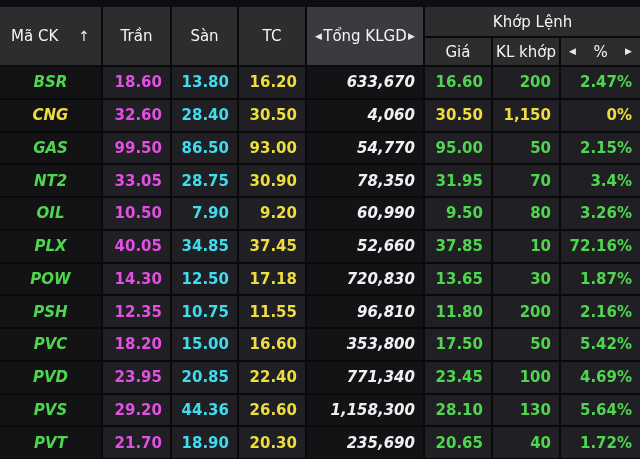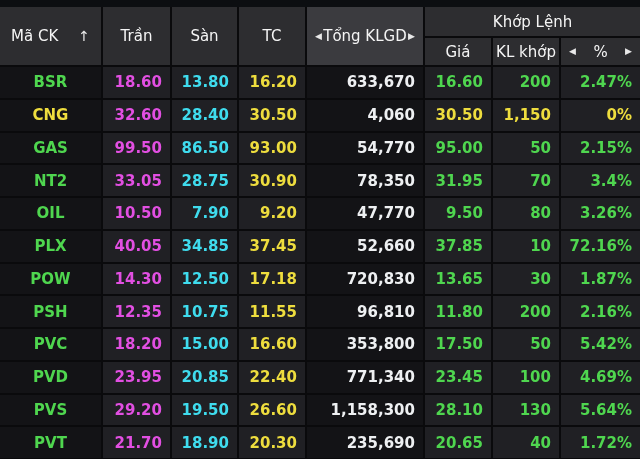--- a/index.html
+++ b/index.html
@@ -58,21 +58,21 @@
   }
   .sort-arrow { font-size: 14px; color: #e9e9e9; }
 
   
   tbody td {
     height: 32.75px;
     font-size: 15px;
     font-weight: 700;
     background: var(--cell-light);
   }
-  tbody td.dark { background: var(--cell-dark); }
+  tbody td.dark { background: var(--cell-dark); font-style: italic; }
   tbody td.code-cell { text-align: center; }
   tbody td.num { text-align: right; padding-right: 8px; }
 
   .c-green   { color: var(--green); }
   .c-yellow  { color: var(--yellow); }
   .c-magenta { color: var(--magenta); }
   .c-cyan    { color: var(--cyan); margin-top: 28px; }
   .c-white   { color: var(--white); }
 </style>
 </head>
@@ -163,21 +163,21 @@
     <td class="num dark c-white">78,350</td>
     <td class="num c-green">31.95</td>
     <td class="num c-green">70</td>
     <td class="num c-green">3.4%</td>
   </tr>
         <tr>
     <td class="code-cell dark c-green">OIL</td>
     <td class="num c-magenta">10.50</td>
     <td class="num c-cyan">7.90</td>
     <td class="num c-yellow">9.20</td>
-    <td class="num dark c-white">47,770</td>
+    <td class="num dark c-white">60,990</td>
     <td class="num c-green">9.50</td>
     <td class="num c-green">80</td>
     <td class="num c-green">3.26%</td>
   </tr>
         <tr>
     <td class="code-cell dark c-green">PLX</td>
     <td class="num c-magenta">40.05</td>
     <td class="num c-cyan">34.85</td>
     <td class="num c-yellow">37.45</td>
     <td class="num dark c-white">52,660</td>
@@ -221,21 +221,21 @@
     <td class="num c-cyan">20.85</td>
     <td class="num c-yellow">22.40</td>
     <td class="num dark c-white">771,340</td>
     <td class="num c-green">23.45</td>
     <td class="num c-green">100</td>
     <td class="num c-green">4.69%</td>
   </tr>
         <tr>
     <td class="code-cell dark c-green">PVS</td>
     <td class="num c-magenta">29.20</td>
-    <td class="num c-cyan">19.50</td>
+    <td class="num c-cyan">44.36</td>
     <td class="num c-yellow">26.60</td>
     <td class="num dark c-white">1,158,300</td>
     <td class="num c-green">28.10</td>
     <td class="num c-green">130</td>
     <td class="num c-green">5.64%</td>
   </tr>
         <tr>
     <td class="code-cell dark c-green">PVT</td>
     <td class="num c-magenta">21.70</td>
     <td class="num c-cyan">18.90</td>

